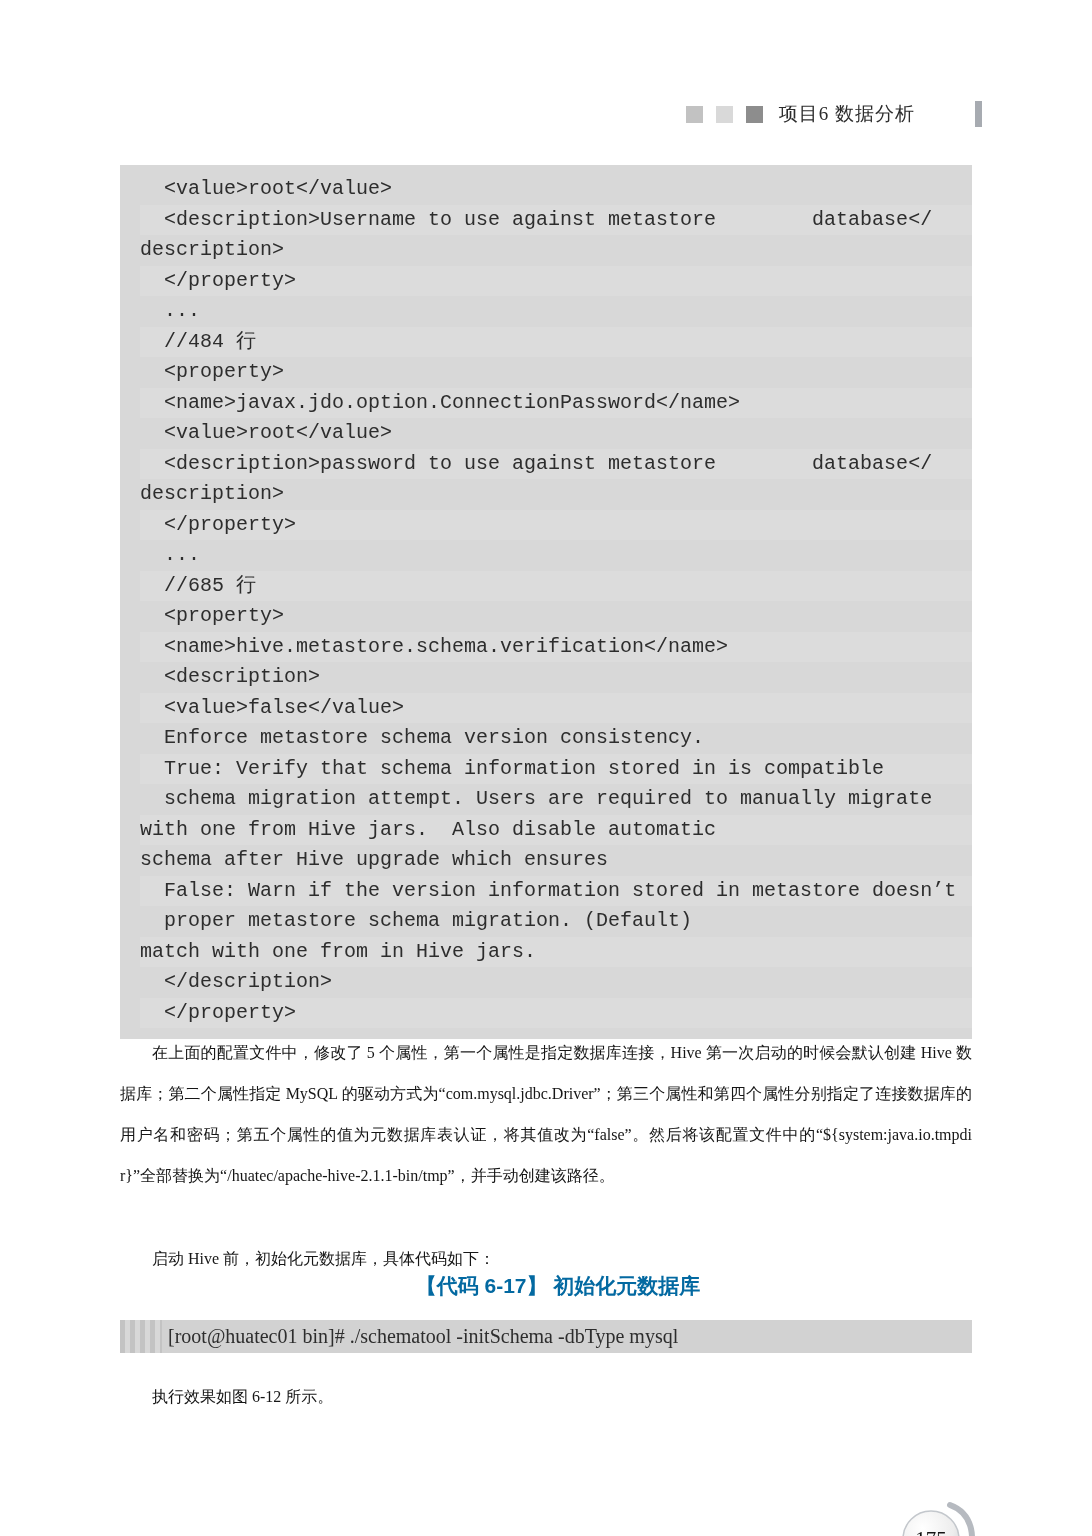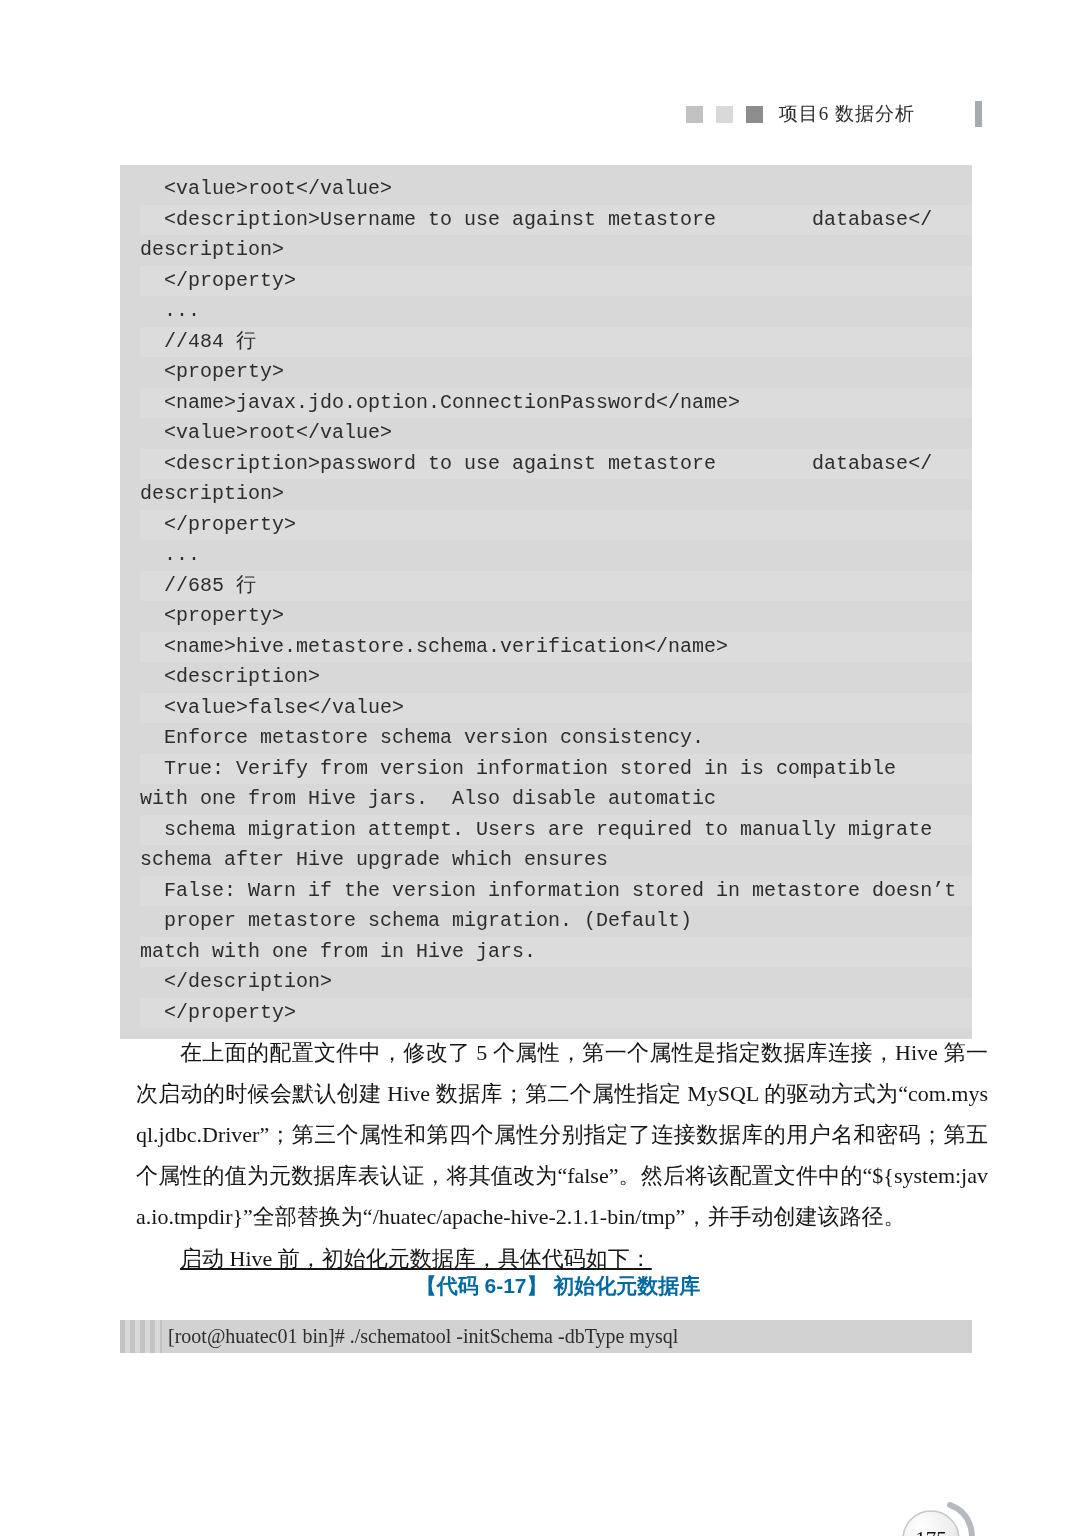--- a/index.html
+++ b/index.html
@@ -59,31 +59,31 @@
     font-size: 20px;
     line-height: 30.5px;
     white-space: pre;
     color: #2d2d2d;
   }
   .code-line:nth-child(even) { background: rgba(255,255,255,0.10); }
 
   
   .para {
     position: absolute;
-    left: 136px;
+    left: 120px;
     width: 852px;
-    font-size: 22px;
+    font-size: 16px;
     line-height: 41px;
     text-align: justify;
     word-break: break-all;
     color: #161616;
   }
   .indent { text-indent: 2em; }
   .para-config { top: 1032px; }
-  .para-intro  { top: 1238px; text-decoration: underline; }
+  .para-intro  { top: 1238px; }
   .para-close  { top: 1376px; }
 
   
   .caption {
     position: absolute;
     top: 1272px;
     left: 12px;
     width: 1092px;
     text-align: center;
     font-family: "Liberation Sans", "DejaVu Sans", sans-serif;
@@ -154,42 +154,43 @@
       <div class="code-line">  &lt;description&gt;password to use against metastore        database&lt;/</div>
       <div class="code-line">description&gt;</div>
       <div class="code-line">  &lt;/property&gt;</div>
       <div class="code-line">  ...</div>
       <div class="code-line">  //685 行</div>
       <div class="code-line">  &lt;property&gt;</div>
       <div class="code-line">  &lt;name&gt;hive.metastore.schema.verification&lt;/name&gt;</div>
       <div class="code-line">  &lt;description&gt;</div>
       <div class="code-line">  &lt;value&gt;false&lt;/value&gt;</div>
       <div class="code-line">  Enforce metastore schema version consistency.</div>
-      <div class="code-line">  True: Verify from version information stored in is compatible</div>
+      <div class="code-line">  True: Verify that schema information stored in is compatible</div>
+      <div class="code-line">  schema migration attempt. Users are required to manually migrate</div>
       <div class="code-line">with one from Hive jars.  Also disable automatic</div>
-      <div class="code-line">  schema migration attempt. Users are required to manually migrate</div>
       <div class="code-line">schema after Hive upgrade which ensures</div>
       <div class="code-line">  False: Warn if the version information stored in metastore doesn’t</div>
       <div class="code-line">  proper metastore schema migration. (Default)</div>
       <div class="code-line">match with one from in Hive jars.</div>
       <div class="code-line">  &lt;/description&gt;</div>
       <div class="code-line">  &lt;/property&gt;</div>
     </div>
 
   <p class="para indent para-config">在上面的配置文件中，修改了 5 个属性，第一个属性是指定数据库连接，Hive 第一次启动的时候会默认创建 Hive 数据库；第二个属性指定 MySQL 的驱动方式为“com.mysql.jdbc.Driver”；第三个属性和第四个属性分别指定了连接数据库的用户名和密码；第五个属性的值为元数据库表认证，将其值改为“false”。然后将该配置文件中的“${system:java.io.tmpdir}”全部替换为“/huatec/apache-hive-2.1.1-bin/tmp”，并手动创建该路径。</p>
 
   <p class="para indent para-intro">启动 Hive 前，初始化元数据库，具体代码如下：</p>
 
   <div class="caption">【代码 6-17】 初始化元数据库</div>
 
   <div class="command-band">
     <span class="band-stripes"></span>
     <span class="command-text">[root@huatec01 bin]# ./schematool -initSchema -dbType mysql</span>
   </div>
 
+  <p class="para indent para-close">执行效果如图 6-12 所示。</p>
 
   <div class="page-number-wrap">
     <svg width="92" height="78" viewBox="0 0 92 78">
       <defs>
         <radialGradient id="pg" cx="35%" cy="30%" r="85%">
           <stop offset="0%" stop-color="#ffffff"></stop>
           <stop offset="65%" stop-color="#ededed"></stop>
           <stop offset="100%" stop-color="#ced1d5"></stop>
         </radialGradient>
       </defs>

